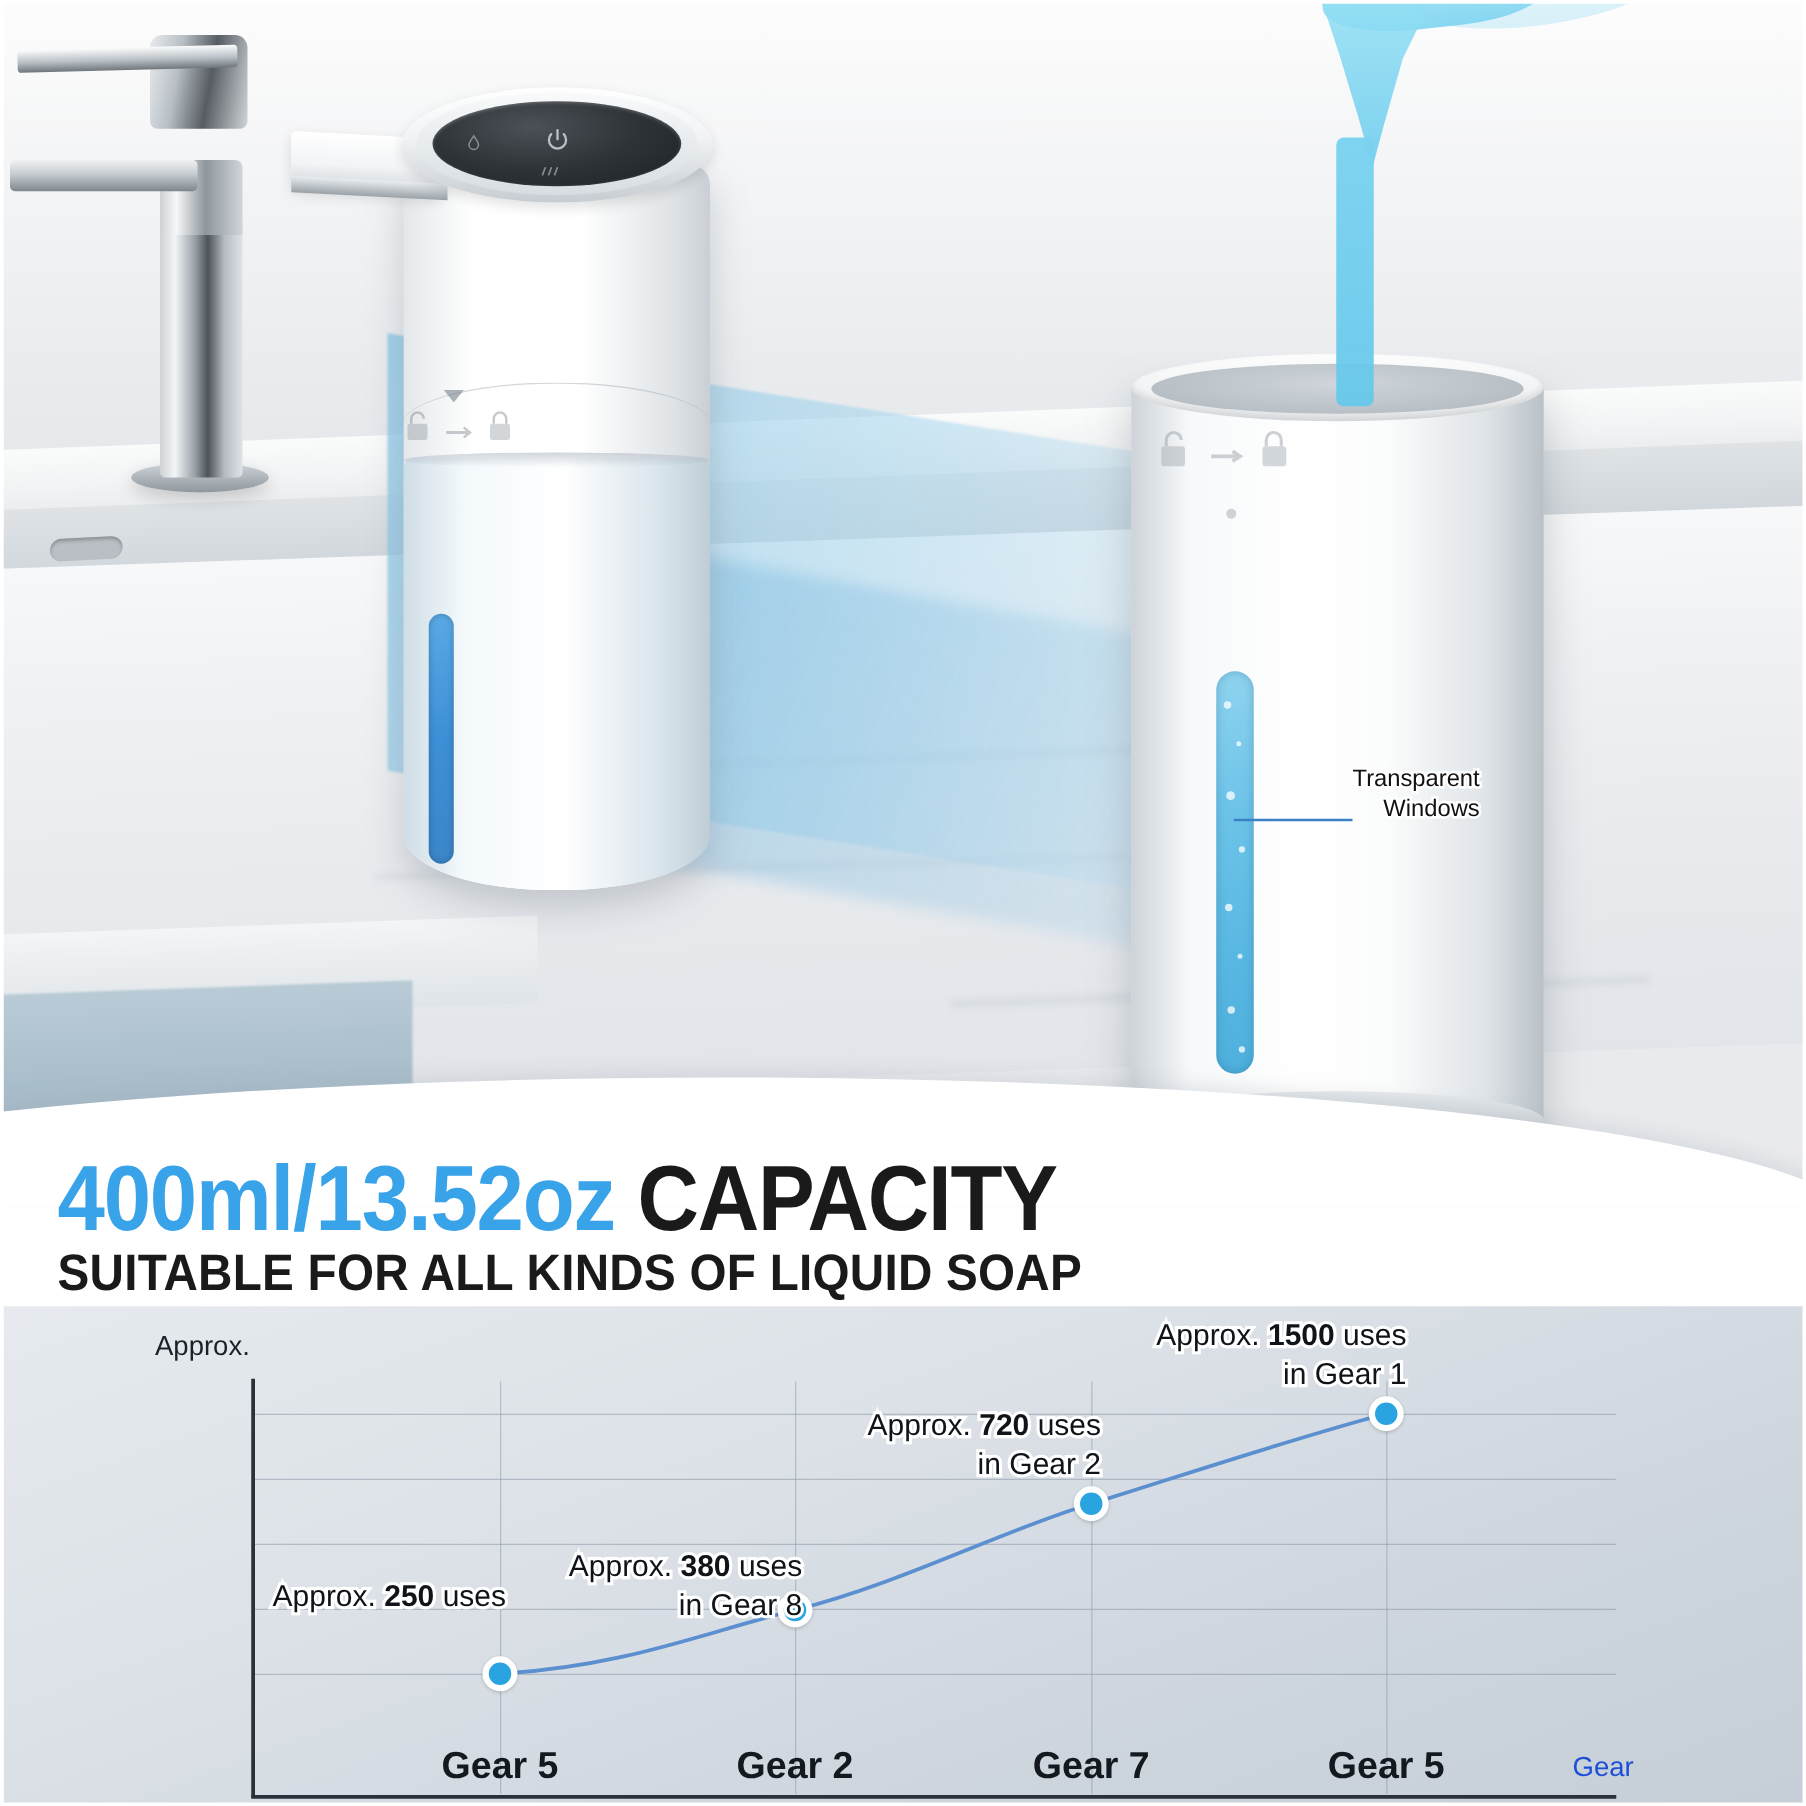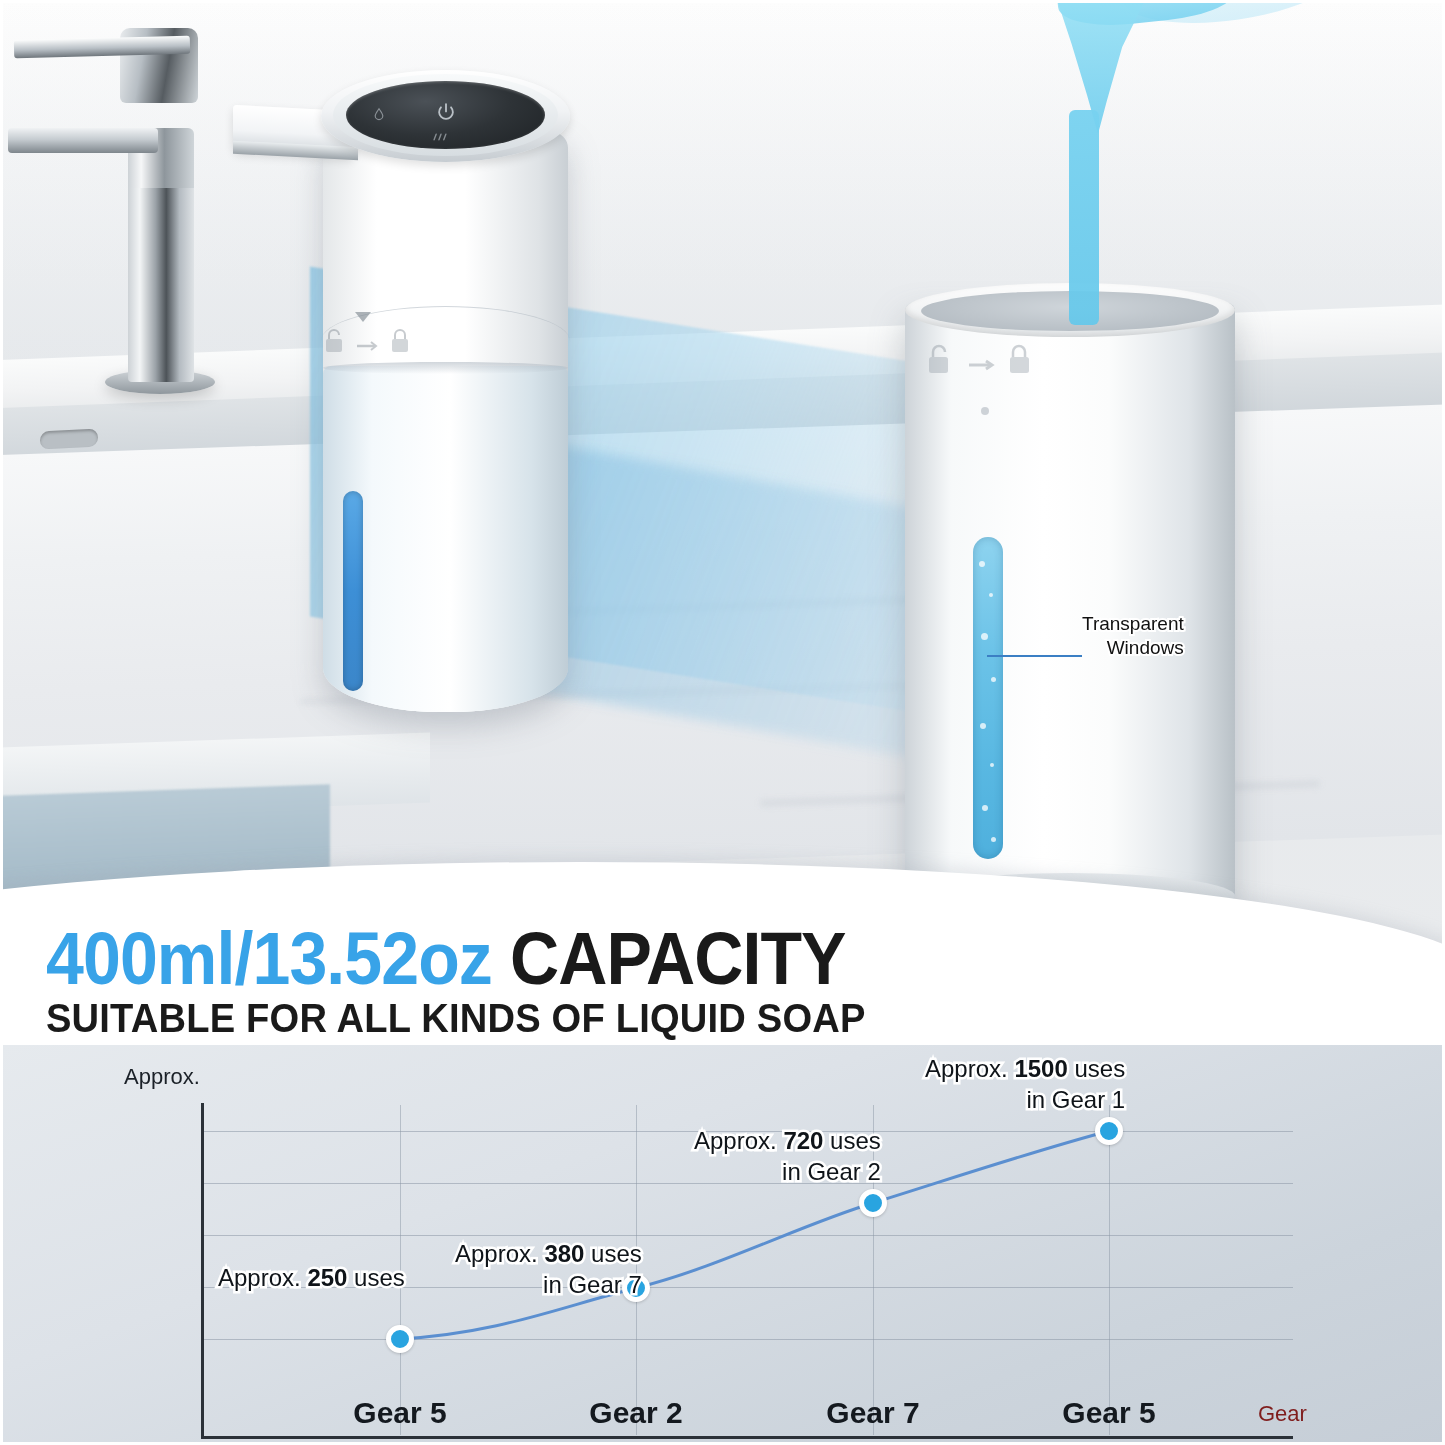--- a/index.html
+++ b/index.html
@@ -301,21 +301,21 @@
     background:#2b3138;
   }
   .approx-label {
     position:absolute; left:124px; top:1064px; font-size:22px; color:#1b2128;
   }
   .xtick {
     position:absolute; top:1396px; font-size:30px; font-weight:700; color:#14191f;
     text-align:center; width:200px;
   }
   .xaxis-name {
-    position:absolute; left:1258px; top:1401px; font-size:22px; color:#7f1d1d;
+    position:absolute; left:1258px; top:1401px; font-size:22px; color:#1d4ed8;
   }
   .dot {
     position:absolute; width:28px; height:28px; border-radius:50%;
     background:#29a4e0; border:5px solid #fff;
     transform:translate(-50%,-50%);
     box-shadow:0 1px 3px rgba(0,0,0,.18);
   }
   .pt-label {
     position:absolute; font-size:24px; line-height:1.3; color:#0f1419;
     -webkit-text-stroke:5px #ffffff; paint-order:stroke fill;
@@ -487,21 +487,21 @@
   <div class="xtick" style="left:773px;">Gear 7</div>
   <div class="xtick" style="left:1009px;">Gear 5</div>
   <div class="xaxis-name">Gear</div>
 
   <div class="pt-label" style="left:218px;top:1262px;">
     <div><span>Approx. </span><b>250</b><span> uses</span></div>
   </div>
 
   <div class="pt-label" style="left:455px;top:1202px;margin-top:36px;">
     <div><span>Approx. </span><b>380</b><span> uses</span></div>
-    <div>in Gear 7</div>
+    <div>in Gear 8</div>
   </div>
 
   <div class="pt-label" style="left:694px;top:1125px;">
     <div><span>Approx. </span><b>720</b><span> uses</span></div>
     <div>in Gear 2</div>
   </div>
 
   <div class="pt-label" style="left:925px;top:1053px;">
     <div><span>Approx. </span><b>1500</b><span> uses</span></div>
     <div>in Gear 1</div>

